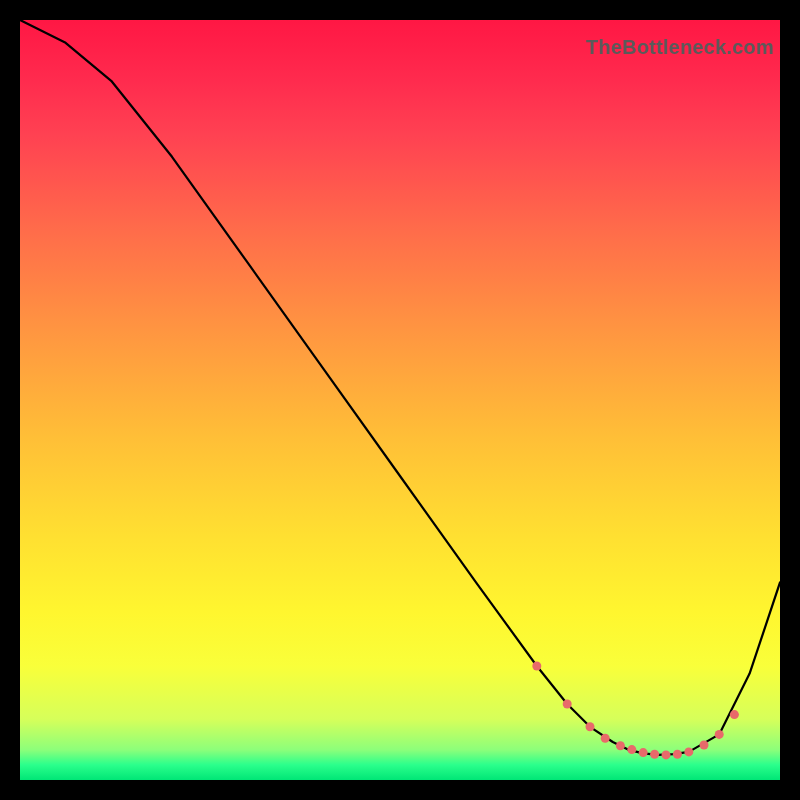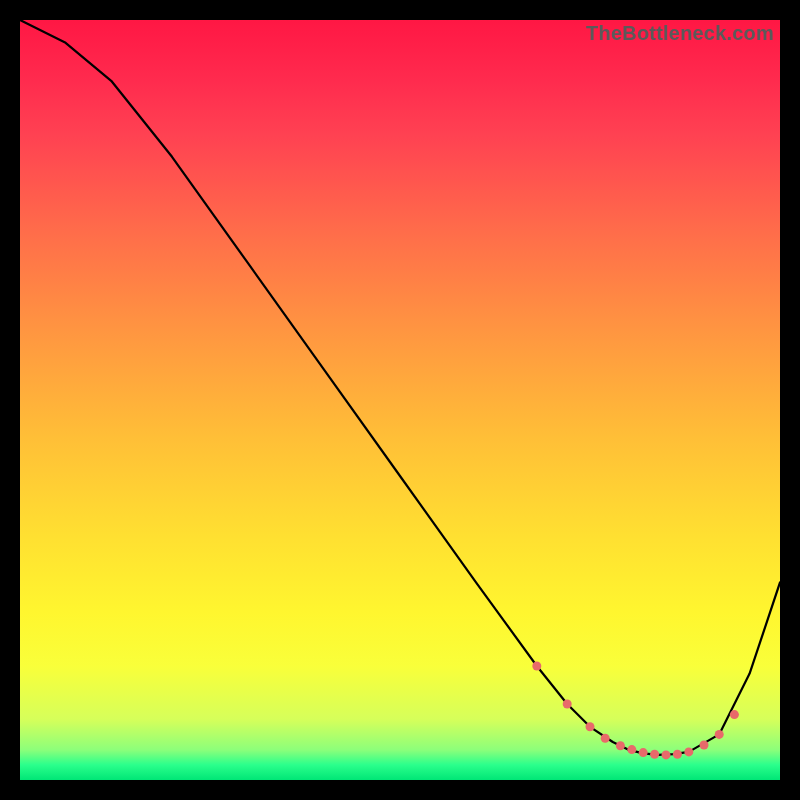--- a/index.html
+++ b/index.html
@@ -27,21 +27,21 @@
       #fff62f 78%,
       #f9ff3a 85%,
       #d6ff5a 92%,
       #8dff7a 96%,
       #2bff8c 98%,
       #00e676 100%
     );
   }
   .watermark {
     position: absolute;
-    top: 2px;
+    top: 16px;
     right: 6px;
     font-family: Arial, Helvetica, sans-serif;
     font-size: 20px;
     font-weight: 600;
     color: #5a5a5a;
     letter-spacing: 0.2px;
     text-align: center;
   }
   svg.curve {
     position: absolute;

